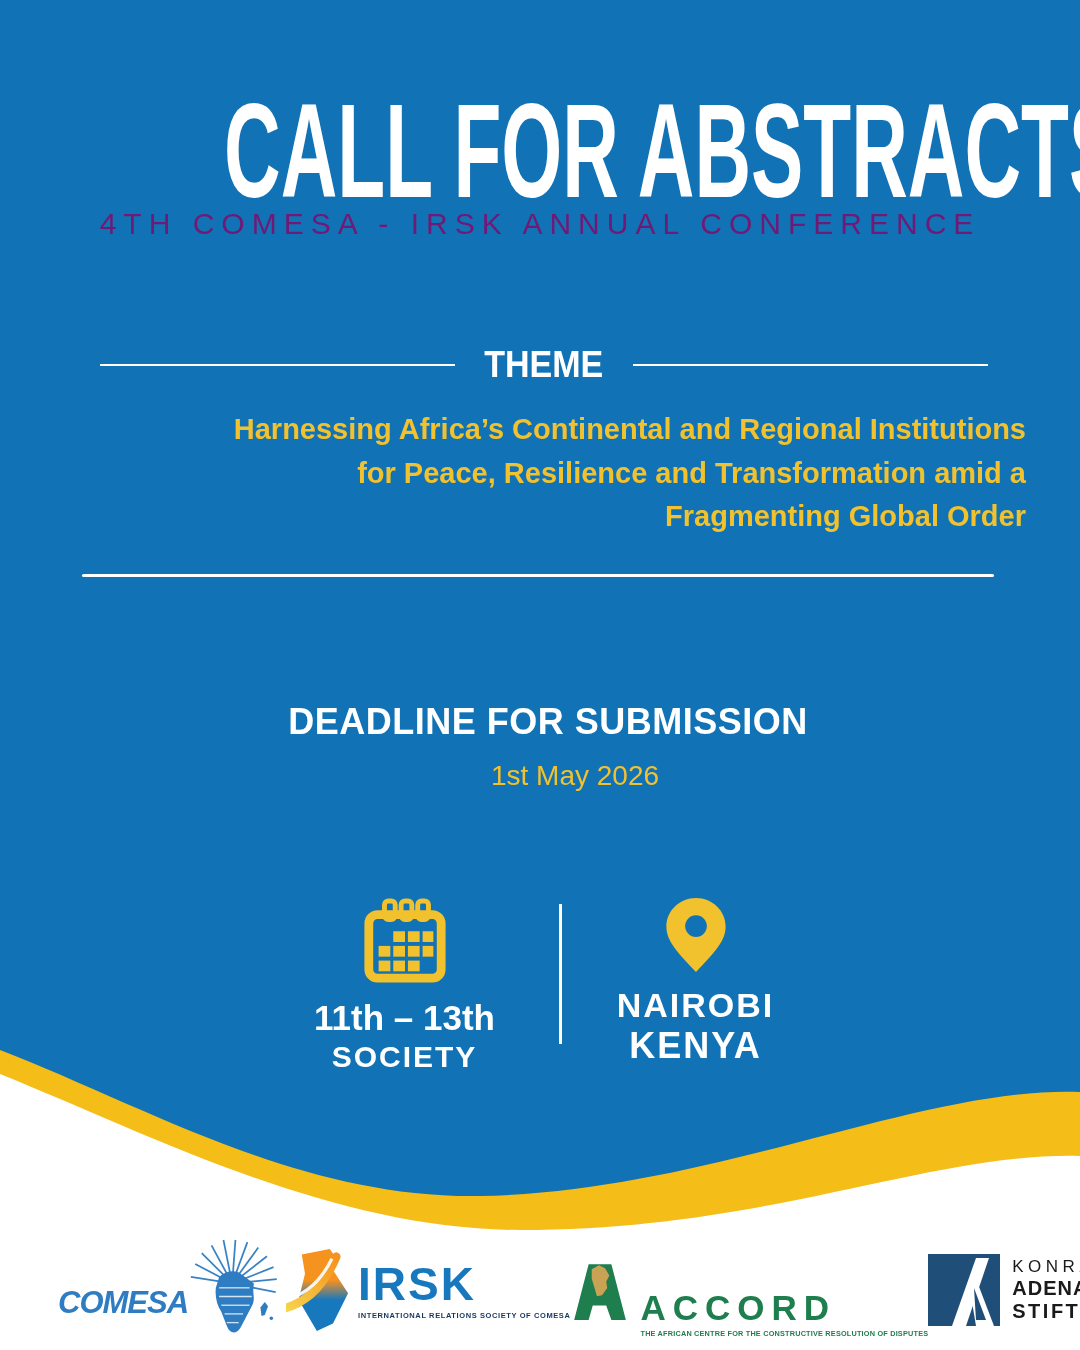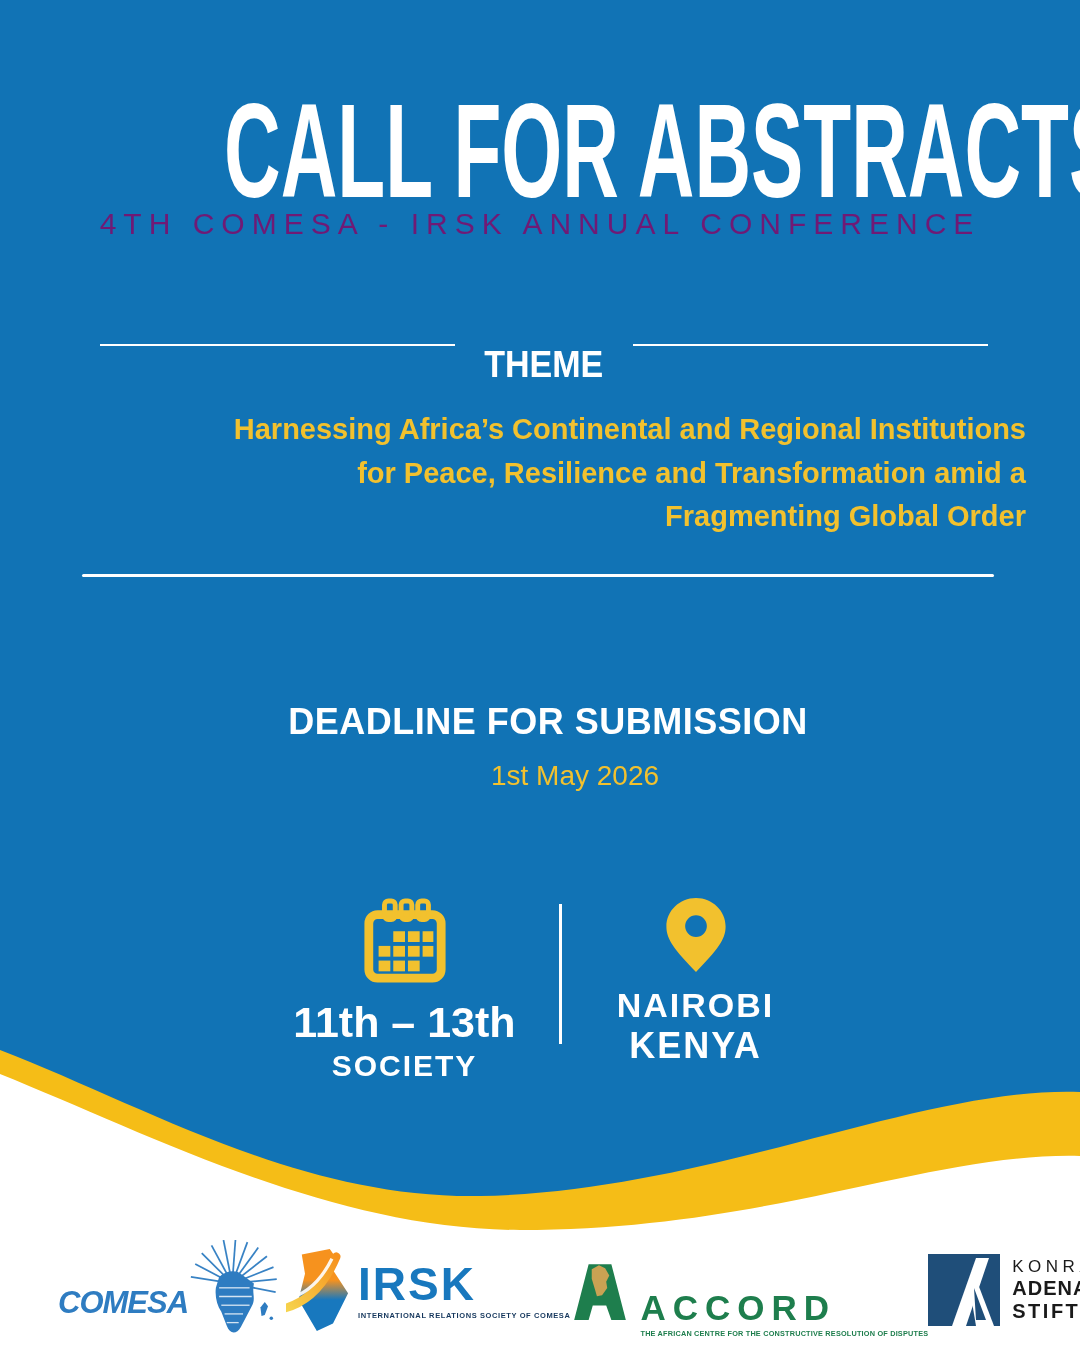--- a/index.html
+++ b/index.html
@@ -19,21 +19,21 @@
     transform:scaleX(0.585);white-space:nowrap;letter-spacing:0px;
   }
   .subtitle{
     position:absolute;top:207px;left:0;width:100%;text-align:center;
     color:#701a75;font-weight:400;font-size:30px;letter-spacing:7px;white-space:nowrap;
   }
 
   
   .theme-head{
     position:absolute;top:344px;left:100px;right:92px;
-    display:flex;align-items:flex-start;gap:24px;
+    display:flex;align-items:center;gap:24px;
   }
   .theme-head .rule{flex:1;height:2px;background:#ffffff;}
   .theme-label{
     color:#ffffff;font-weight:bold;font-size:37px;letter-spacing:0px;
     transform:scaleX(0.92);white-space:nowrap;
   }
   .theme-text{
     position:absolute;top:408px;left:60px;right:54px;text-align:right;
     color:#F2C12E;font-weight:bold;font-size:29px;line-height:1.5;
   }
@@ -54,21 +54,21 @@
 
   
   .event-row{
     position:absolute;top:898px;left:0;width:100%;
     display:flex;justify-content:center;align-items:flex-start;gap:34px;
   }
   .event-col{text-align:center;}
   .event-col.cal{width:240px;}
   .event-col.loc{width:200px;}
   .vrule{width:3px;height:140px;background:#ffffff;margin-top:6px;}
-  .dates-1{color:#ffffff;font-weight:bold;font-size:43px;margin-top:8px;white-space:nowrap;}
+  .dates-1{color:#ffffff;font-weight:bold;font-size:35px;margin-top:8px;white-space:nowrap;}
   .dates-2{color:#ffffff;font-weight:bold;font-size:30px;letter-spacing:2px;margin-top:2px;}
   .loc-1{color:#ffffff;font-weight:bold;font-size:34px;letter-spacing:2px;margin-top:10px;}
   .loc-2{color:#ffffff;font-weight:bold;font-size:36px;letter-spacing:2px;margin-top:0px;}
 
   
   .logos{
     position:absolute;top:1238px;left:58px;right:48px;height:104px;
     display:flex;align-items:center;justify-content:space-between;
   }
   .logo{display:flex;align-items:center;}

